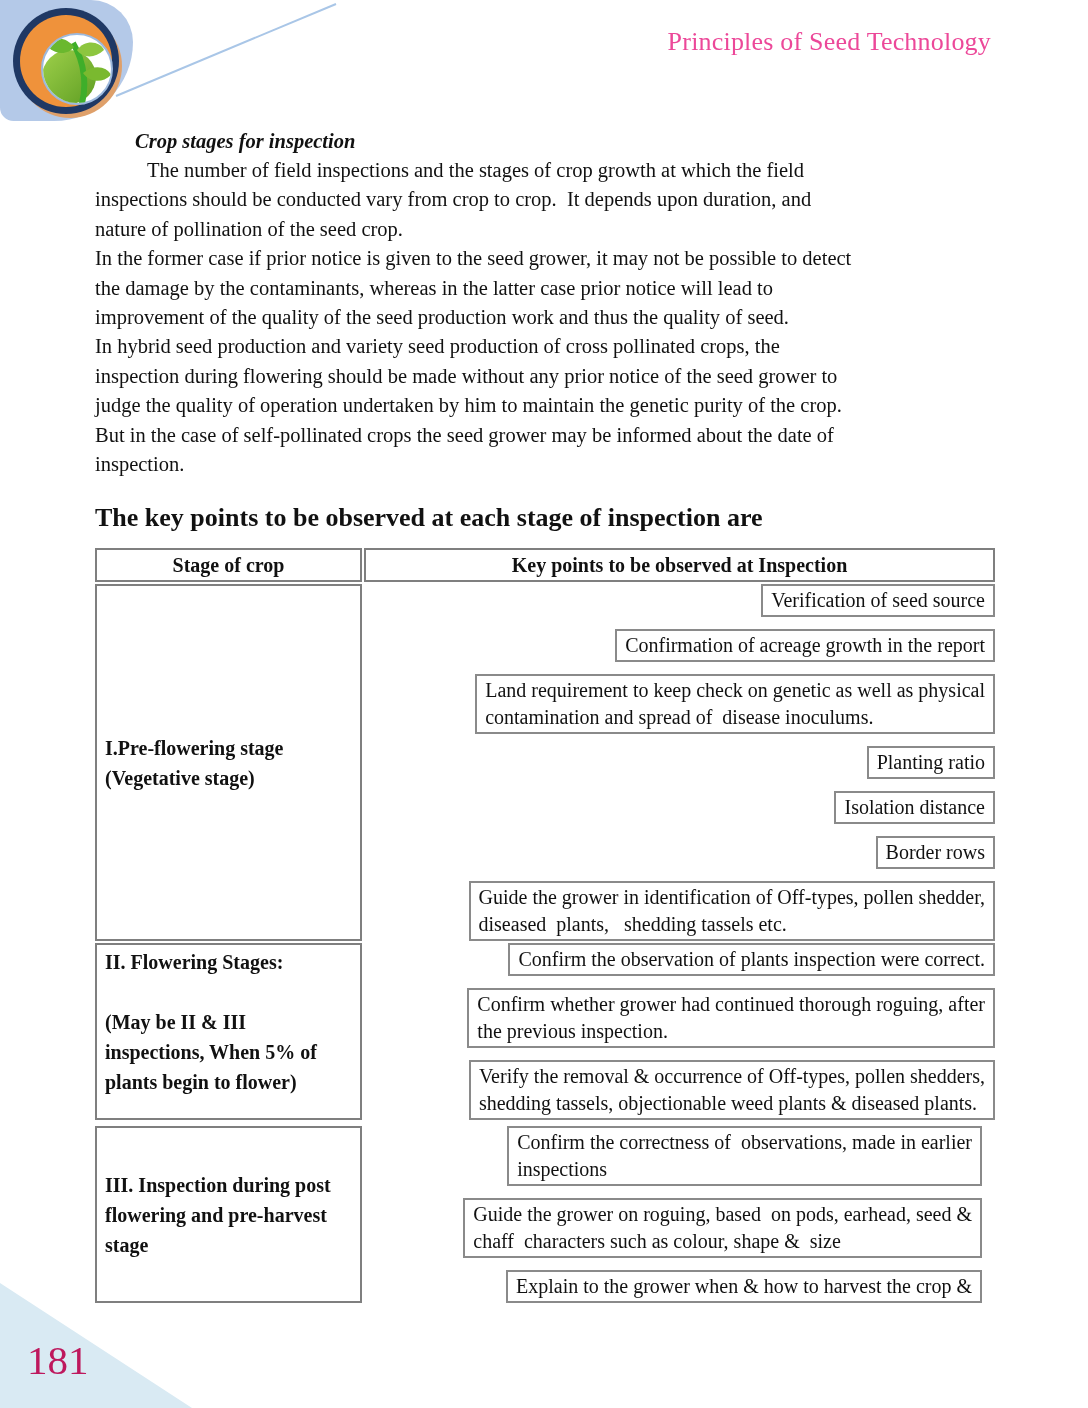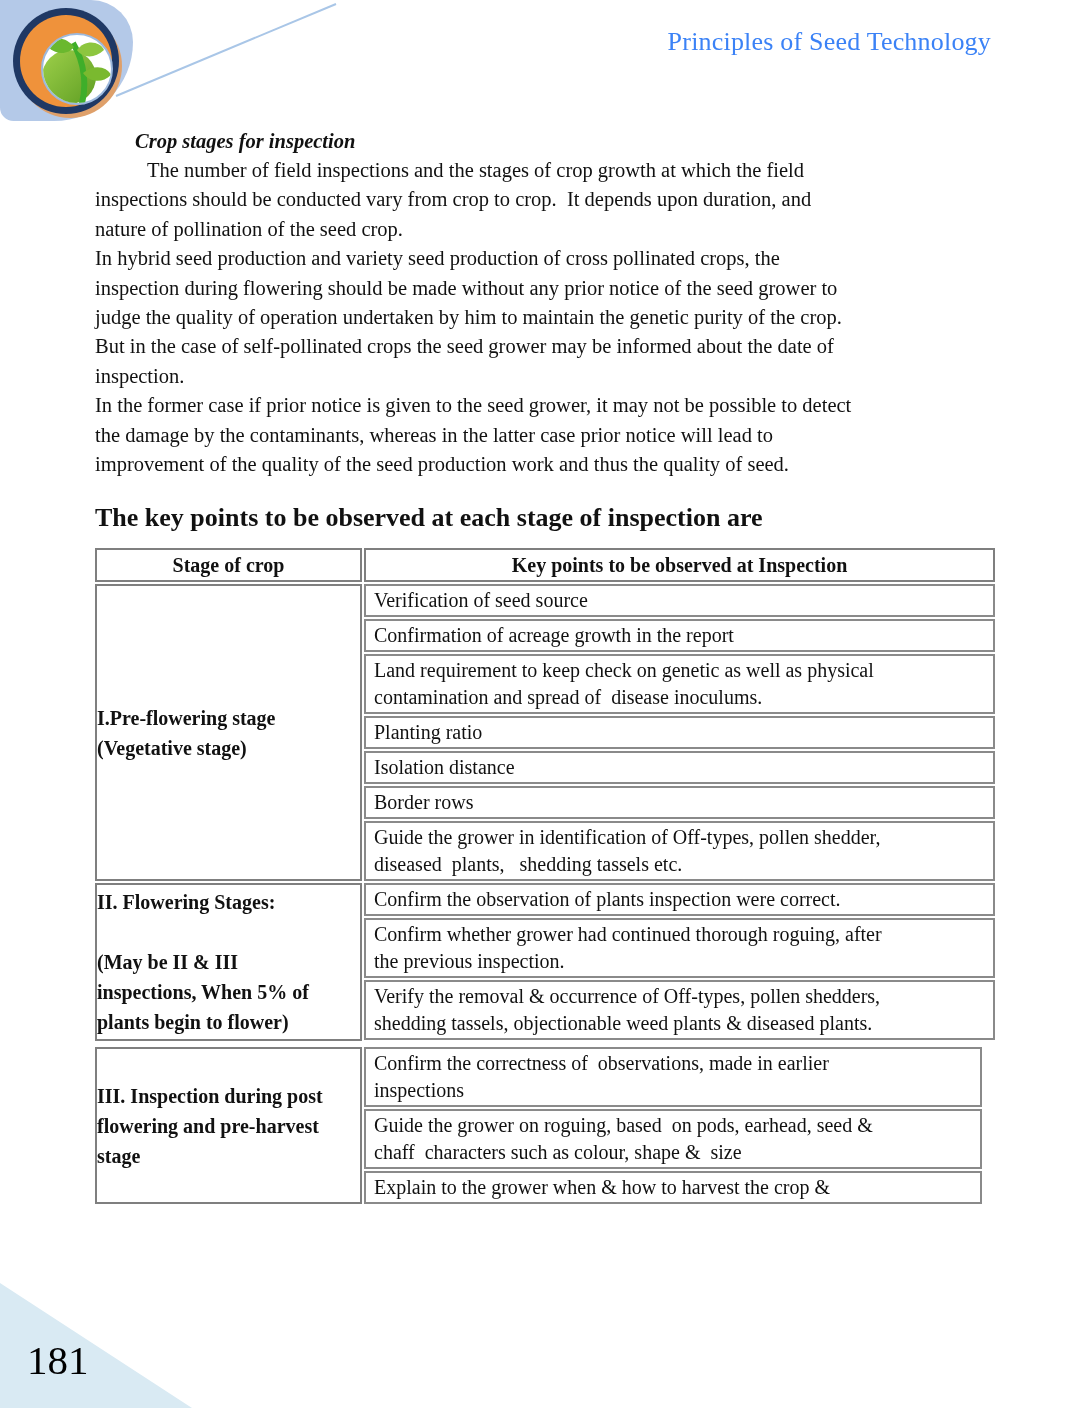--- a/index.html
+++ b/index.html
@@ -21,21 +21,21 @@
   .logo-orange{ position:absolute; left:10px; top:9px; width:92px;  height:92px;  border-radius:50%; background:#ef923b; }
   .logo-white {
     position:absolute; left:31px; top:27px; width:72px; height:72px; border-radius:50%;
     background:#ffffff; border:2px solid #9db9dd; overflow:hidden;
   }
   .logo-white svg { position:absolute; left:-2px; top:0; }
 
   
   .header-title {
     position:absolute; top:27px; right:97px;
-    font-size:26px; color:#3b82f6; letter-spacing:0.2px;
+    font-size:26px; color:#ec4899; letter-spacing:0.2px;
   }
 
   
   .content { position:absolute; left:95px; top:126px; width:906px; }
   .section-title { font-size:20.5px; font-weight:bold; font-style:italic; line-height:30px;margin-left:40px; }
   .para { font-size:20.5px; line-height:29.4px; white-space:pre-wrap; }
   .para.indented { text-indent:52px; }
   .table-heading { margin-top:24px; font-size:26px; font-weight:bold; line-height:30px; }
 
   
@@ -44,40 +44,40 @@
   .th-cell {
     border:2px solid #7f7f7f; font-weight:bold; text-align:center;
     padding:2px 4px; line-height:26px;
   }
   .th-stage  { width:267px; }
   .th-points { width:631px; }
   .t-section { display:flex; gap:2px; margin-top:2px; }
   .t-section.gap-before { margin-top:6px; }
   .stage-cell {
     width:267px; border:2px solid #7f7f7f; font-weight:bold;
-    padding:2px 0; line-height:30px; white-space:pre-line;
+    padding:2px 8px; line-height:30px; white-space:pre-line;
     display:flex; flex-direction:column; justify-content:center;
   }
   .stage-cell.top-align { justify-content:flex-start; }
-  .points-col { width:631px; display:flex; flex-direction:column; gap:2px; }
+  .points-col { width:631px; display:flex; flex-direction:column; gap:12px;align-items:flex-end; }
   .t-section.narrow .points-col { width:618px;border-radius:8px; }
   .point-cell {
     border:2px solid #8a8a8a; padding:1px 8px; line-height:27px;
     white-space:pre-wrap; min-height:31px;
   }
 
   
   .footer-triangle {
     position:absolute; left:0; top:1283px; width:192px; height:125px;
     background:#d9eaf3;
     clip-path:polygon(0 0, 100% 100%, 0 100%);
   }
   .page-number {
     position:absolute; left:27px; top:1336px;
-    font-size:41px; color:#000000;
+    font-size:41px; color:#be185d;
   }
 </style>
 </head>
 <body>
 
 <div class="page">
 
   <div class="corner-blob"></div>
 
   <svg class="diag-line" viewBox="0 0 420 130">
@@ -105,28 +105,28 @@
     </div>
   </div>
 
   <div class="header-title">Principles of Seed Technology</div>
 
   <div class="content">
     <div class="section-title">Crop stages for inspection</div>
     <p class="para indented">The number of field inspections and the stages of crop growth at which the field
 inspections should be conducted vary from crop to crop.  It depends upon duration, and
 nature of pollination of the seed crop.</p>
+    <p class="para">In the former case if prior notice is given to the seed grower, it may not be possible to detect
+the damage by the contaminants, whereas in the latter case prior notice will lead to
+improvement of the quality of the seed production work and thus the quality of seed.</p>
     <p class="para">In hybrid seed production and variety seed production of cross pollinated crops, the
 inspection during flowering should be made without any prior notice of the seed grower to
 judge the quality of operation undertaken by him to maintain the genetic purity of the crop.
 But in the case of self-pollinated crops the seed grower may be informed about the date of
 inspection.</p>
-    <p class="para">In the former case if prior notice is given to the seed grower, it may not be possible to detect
-the damage by the contaminants, whereas in the latter case prior notice will lead to
-improvement of the quality of the seed production work and thus the quality of seed.</p>
 
     <div class="table-heading">The key points to be observed at each stage of inspection are</div>
 
     <div class="crop-table">
 
       <div class="t-head">
         <div class="th-cell th-stage">Stage of crop</div>
         <div class="th-cell th-points">Key points to be observed at Inspection</div>
       </div>
 

